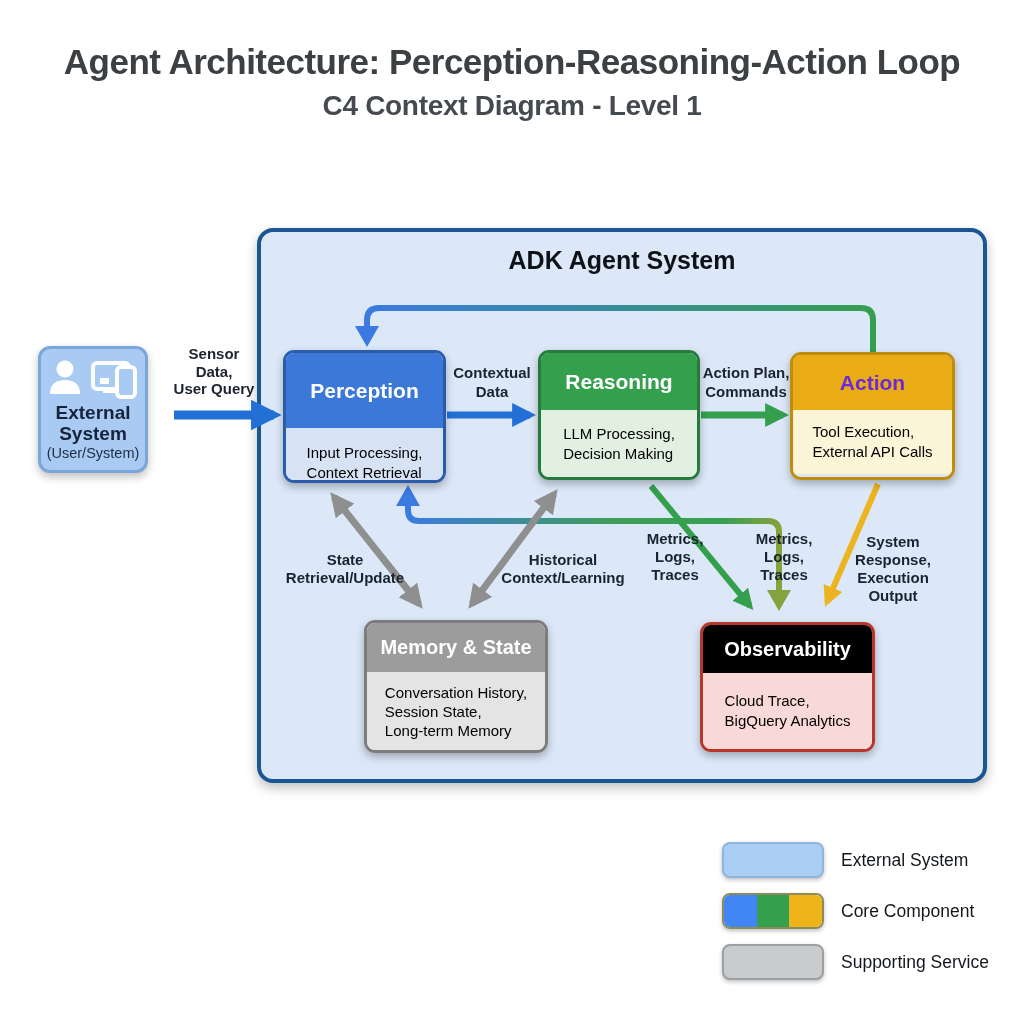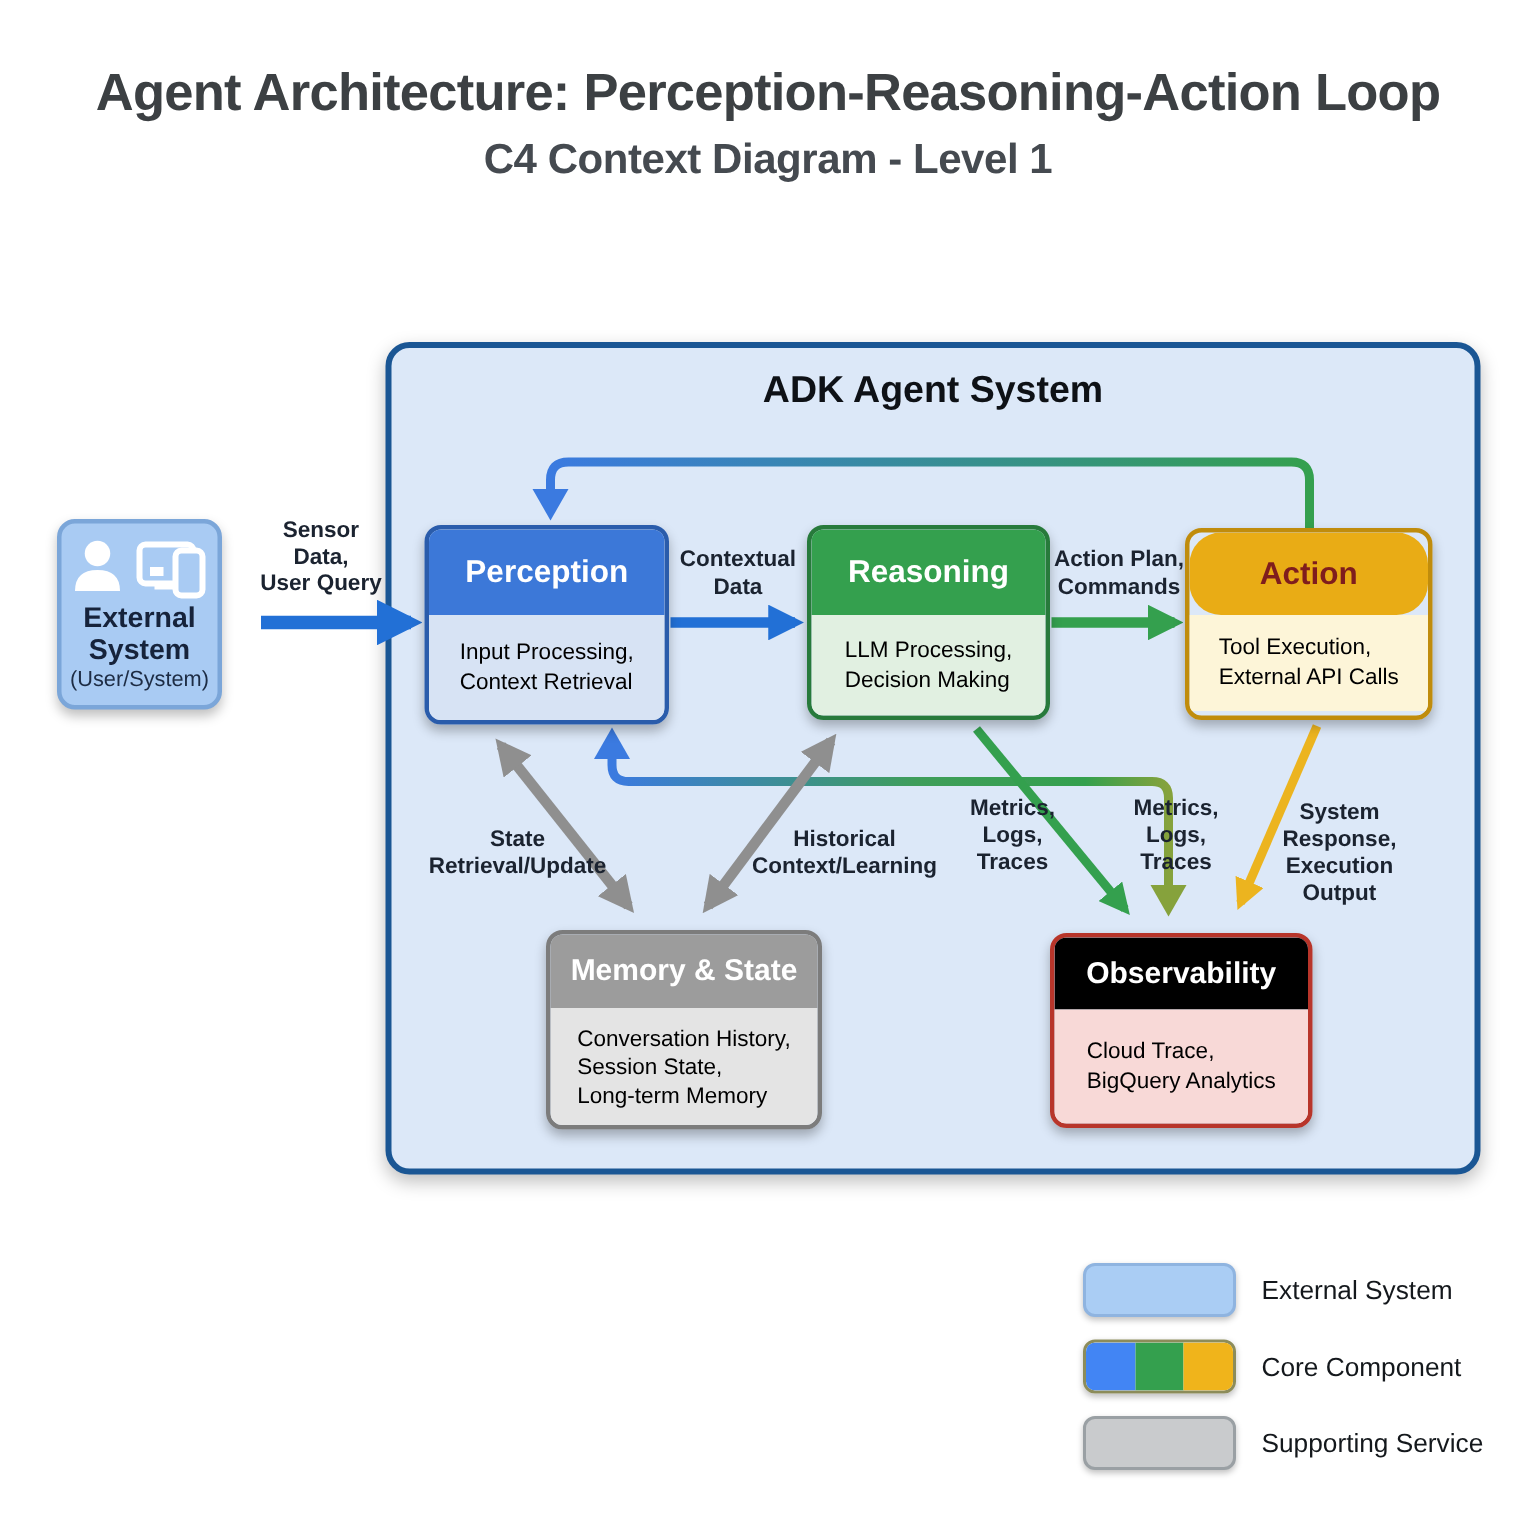--- a/index.html
+++ b/index.html
@@ -22,21 +22,21 @@
       box-shadow:0 4px 8px rgba(0,0,0,0.28);overflow:hidden;}
   .node-head{display:flex;align-items:center;justify-content:center;
       font-weight:bold;font-size:21px;color:#ffffff;box-sizing:border-box;}
   .node-body{display:flex;align-items:center;justify-content:center;
       font-size:15px;line-height:20px;color:#000000;box-sizing:border-box;}
   .n-blue{border:3px solid #2a5cab;}   .n-blue .node-head{background:#3c78d8;}  .n-blue .node-body{background:#d7e3f4;}
   .n-green{border:3px solid #277a3b;}  .n-green .node-head{background:#34a04e;} .n-green .node-body{background:#e1f0e1;}
   .n-yellow{border:3px solid #c08c0c;} .n-yellow .node-head{background:#e9ac15;color:#332906;} .n-yellow .node-body{background:#fdf5d8;}
   .n-gray{border:3px solid #7c7c7c;}   .n-gray .node-head{background:#9c9c9c;}  .n-gray .node-body{background:#e4e4e4;}
   .n-red{border:3px solid #b8352a;}    .n-red .node-head{background:#000000;}   .n-red .node-body{background:#f8d9d7;}
-  .n-yellow .node-head{color:#7f1d1d;border-radius:21px;}
+  .n-yellow .node-head{color:#6d28d9;}
 
   .external{position:absolute;left:38px;top:346px;width:110px;height:127px;z-index:4;
       background:#a9cbf3;border:3px solid #7ba6d9;border-radius:12px;box-sizing:border-box;
       box-shadow:0 4px 8px rgba(0,0,0,0.25);text-align:center;}
   .external .icons{margin-top:9px;height:42px;}
   .external .ext-title{font-size:19px;font-weight:bold;color:#16233b;line-height:21px;margin-top:2px;}
   .external .ext-sub{font-size:14.5px;color:#1d2c44;margin-top:1px;}
 
   .elabel{position:absolute;transform:translateX(-50%);text-align:center;z-index:5;
       font-size:15px;line-height:18px;font-weight:600;color:#1b2330;white-space:nowrap;}
@@ -121,21 +121,21 @@
           <rect x="60" y="31" width="16" height="4" fill="#ffffff"></rect>
           <rect x="74" y="9" width="18" height="30" rx="4" fill="#a9cbf3" stroke="#ffffff" stroke-width="4"></rect>
         </g>
       </svg>
     </div>
     <div class="ext-title">External<br>System</div>
     <div class="ext-sub">(User/System)</div>
   </div>
 
   <div class="node n-blue" style="left:283px;top:350px;width:163px;height:133px">
-    <div class="node-head" style="height:57px">Perception</div>
+    <div class="node-head" style="height:75px">Perception</div>
     <div class="node-body" style="height:70px">Input Processing,<br>Context Retrieval</div>
   </div>
 
   <div class="node n-green" style="left:538px;top:350px;width:162px;height:130px">
     <div class="node-head" style="height:57px">Reasoning</div>
     <div class="node-body" style="height:67px">LLM Processing,<br>Decision Making</div>
   </div>
 
   <div class="node n-yellow" style="left:790px;top:352px;width:165px;height:128px">
     <div class="node-head" style="height:55px">Action</div>

